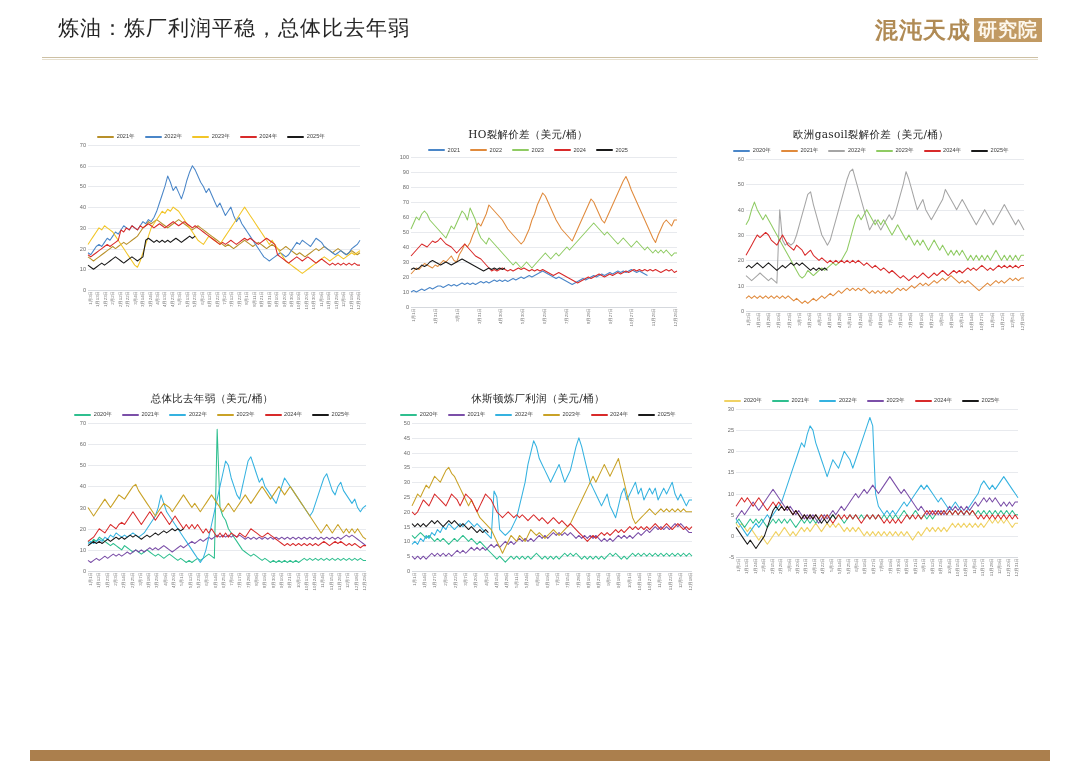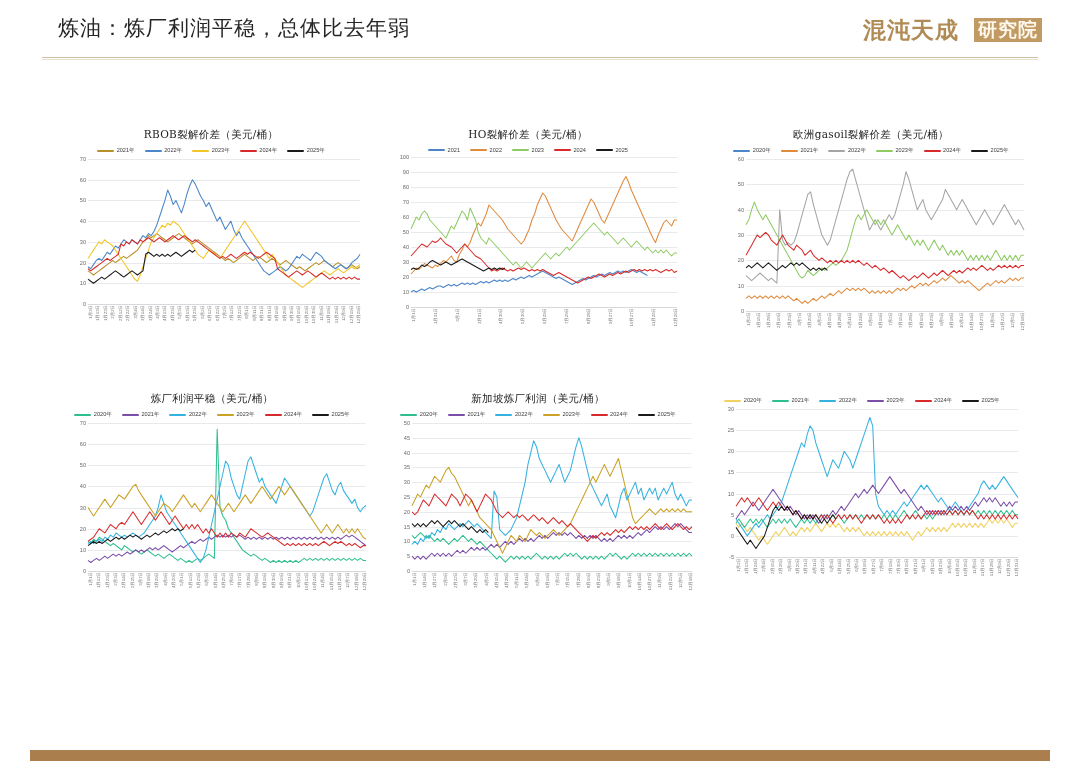--- a/index.html
+++ b/index.html
@@ -20,21 +20,21 @@
     font-family:"DejaVu Serif", serif; font-weight:400;
     white-space:nowrap;
   }
   #logo { position:absolute; right:38px; top:13px; height:34px; display:flex; align-items:center; }
   #logo .seal-text {
     font-family:"DejaVu Serif", serif;
     font-size:23px; color:#b08b55; letter-spacing:1px;
     font-weight:700;
   }
   #logo .seal-box {
-    margin-left:15px; background:#c19a63; color:#fdf7ec;
+    margin-left:3px; background:#c19a63; color:#fdf7ec;
     font-family:"DejaVu Serif", serif; font-size:19px; font-weight:700;
     padding:2px 4px 3px 4px; letter-spacing:1px; line-height:1;
   }
   #header-rule {
     position:absolute; left:42px; top:57px; width:996px; height:3px;
     border-top:1.6px solid #cdc0a4;
     border-bottom:1px solid #e7e0cf;
   }
 
   
@@ -84,21 +84,20 @@
   <div id="page-title">炼油：炼厂利润平稳，总体比去年弱</div>
   <div id="logo">
     <span class="seal-text">混沌天成</span>
     <span class="seal-box">研究院</span>
   </div>
   <div id="header-rule"></div>
 </div>
 
 <div id="charts-root">
     <div class="chart-cell" style="left: 62px; top: 128px; width: 298px;">
-      <div class="chart-title">RBOB裂解价差（美元/桶）</div>
       <div class="legend">
         <div class="legend-item">
           <span class="legend-swatch" style="background: rgb(184, 144, 42);"></span>
           <span class="legend-label">2021年</span>
         </div>
         <div class="legend-item">
           <span class="legend-swatch" style="background: rgb(74, 134, 200);"></span>
           <span class="legend-label">2022年</span>
         </div>
         <div class="legend-item">
@@ -326,21 +325,21 @@
           <div class="xtick" style="left: 223.259px;">10月14日</div>
           <div class="xtick" style="left: 233.407px;">10月27日</div>
           <div class="xtick" style="left: 243.556px;">11月9日</div>
           <div class="xtick" style="left: 253.704px;">11月22日</div>
           <div class="xtick" style="left: 263.852px;">12月5日</div>
           <div class="xtick" style="left: 274px;">12月18日</div>
         </div>
       </div>
     </div>
     <div class="chart-cell" style="left: 58px; top: 392px; width: 308px;">
-      <div class="chart-title">炼厂利润平稳（美元/桶）</div>
+      <div class="chart-title">总体比去年弱（美元/桶）</div>
       <div class="legend">
         <div class="legend-item">
           <span class="legend-swatch" style="background: rgb(47, 191, 143);"></span>
           <span class="legend-label">2020年</span>
         </div>
         <div class="legend-item">
           <span class="legend-swatch" style="background: rgb(123, 79, 168);"></span>
           <span class="legend-label">2021年</span>
         </div>
         <div class="legend-item">
@@ -417,21 +416,21 @@
           <div class="xtick" style="left: 232.485px;">11月4日</div>
           <div class="xtick" style="left: 240.788px;">11月15日</div>
           <div class="xtick" style="left: 249.091px;">11月26日</div>
           <div class="xtick" style="left: 257.394px;">12月7日</div>
           <div class="xtick" style="left: 265.697px;">12月18日</div>
           <div class="xtick" style="left: 274px;">12月29日</div>
         </div>
       </div>
     </div>
     <div class="chart-cell" style="left: 384px; top: 392px; width: 308px;">
-      <div class="chart-title">新加坡炼厂利润（美元/桶）</div>
+      <div class="chart-title">休斯顿炼厂利润（美元/桶）</div>
       <div class="legend">
         <div class="legend-item">
           <span class="legend-swatch" style="background: rgb(47, 191, 143);"></span>
           <span class="legend-label">2020年</span>
         </div>
         <div class="legend-item">
           <span class="legend-swatch" style="background: rgb(123, 79, 168);"></span>
           <span class="legend-label">2021年</span>
         </div>
         <div class="legend-item">

